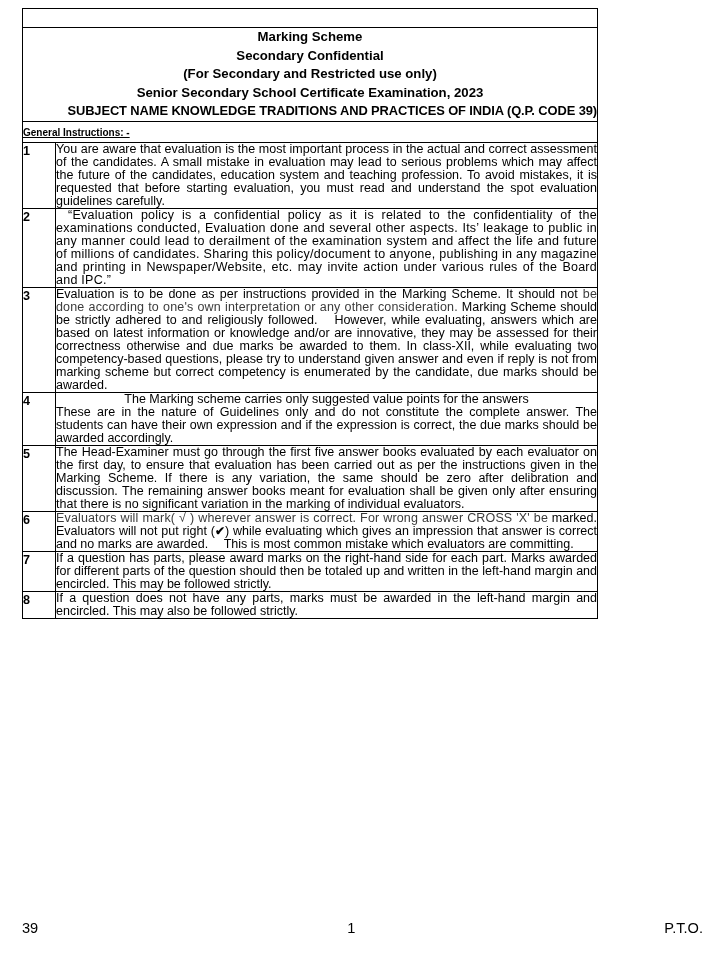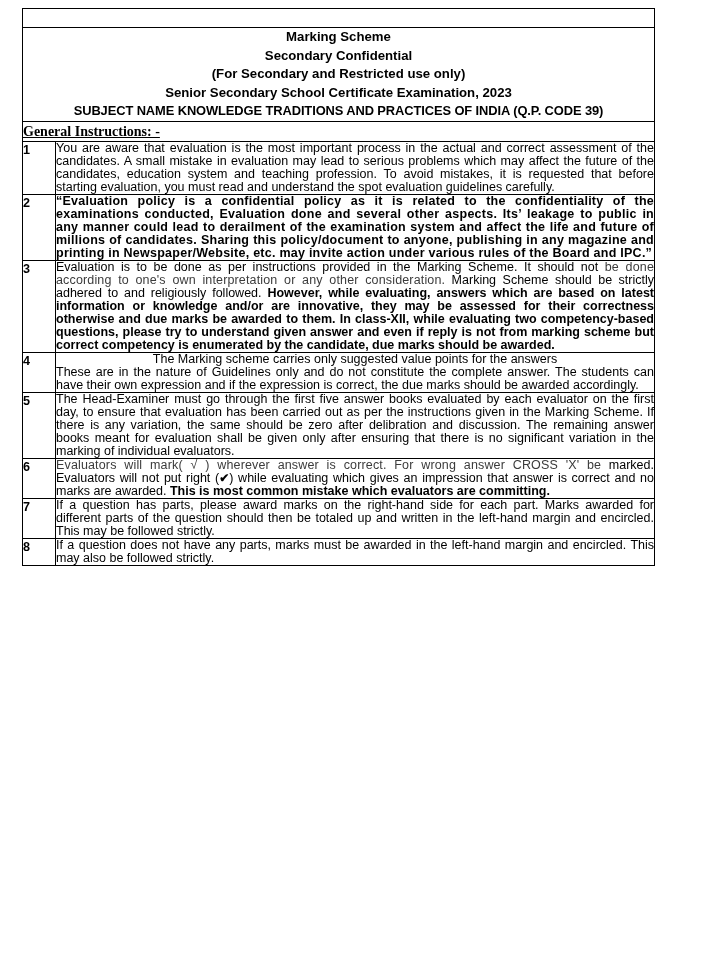--- a/index.html
+++ b/index.html
@@ -22,21 +22,21 @@
     top: 0;
     width: 727px;
     height: 963px;
   }
 
   
   .doc-table {
     position: absolute;
     left: 22px;
     top: 8px;
-    width: 633px;
+    width: 576px;
     border-collapse: collapse;
     table-layout: fixed;
   }
   .doc-table td {
     border: 1px solid #000000;
     vertical-align: top;
     padding: 0;
   }
 
   
@@ -52,33 +52,33 @@
   .header-line {
     font-weight: bold;
     font-size: 13.2px;
     line-height: 18.5px;
     letter-spacing: 0px;
     white-space: nowrap;
   }
   .header-line.subject {
     font-size: 12.9px;
     letter-spacing: -0.1px;
+    text-align: right;
   }
 
   
   .gi-cell {
     padding: 7px 8px 8px 8px;
   }
   .gi-title {
     font-weight: bold;
-    font-size: 14px;
+    font-size: 10px;
     text-decoration: underline;
     display: inline-block;
     line-height: 19px;
-    font-family: Liberation Serif, serif;
   }
 
   
   .num-cell {
     width: 33px;
     font-weight: bold;
     font-size: 12.6px;
     padding: 3px 0 3px 9px;
     line-height: 16.6px;
   }
@@ -91,21 +91,22 @@
     margin: 0;
   }
   .just {
     text-align: justify;
     text-justify: inter-word;
   }
   .nojust {
     text-align: center;
   }
   .b {
-    font-weight: bold;
+    font-weight: normal;
+    margin-left: 12px;
   }
   .light {
     color: #3b3b3b;
     font-weight: 300;
     letter-spacing: 0.15px;
   }
   .spaced {
     letter-spacing: 0.25px;
   }
   .tick {
@@ -206,14 +207,19 @@
         </tr>
         <tr>
           <td class="num-cell">8</td>
           <td class="txt-cell">
             <p class="just"><span>If a question does not have any parts, marks must be awarded in the left-hand margin and encircled. This may also be followed strictly.</span></p>
           </td>
         </tr>
       </tbody>
   </table>
 
+  <div class="footer">
+    <span class="footer-left">39</span>
+    <span class="footer-center">1</span>
+    <span class="footer-right">P.T.O.</span>
+  </div>
 
 </div>
 
 </body></html>

